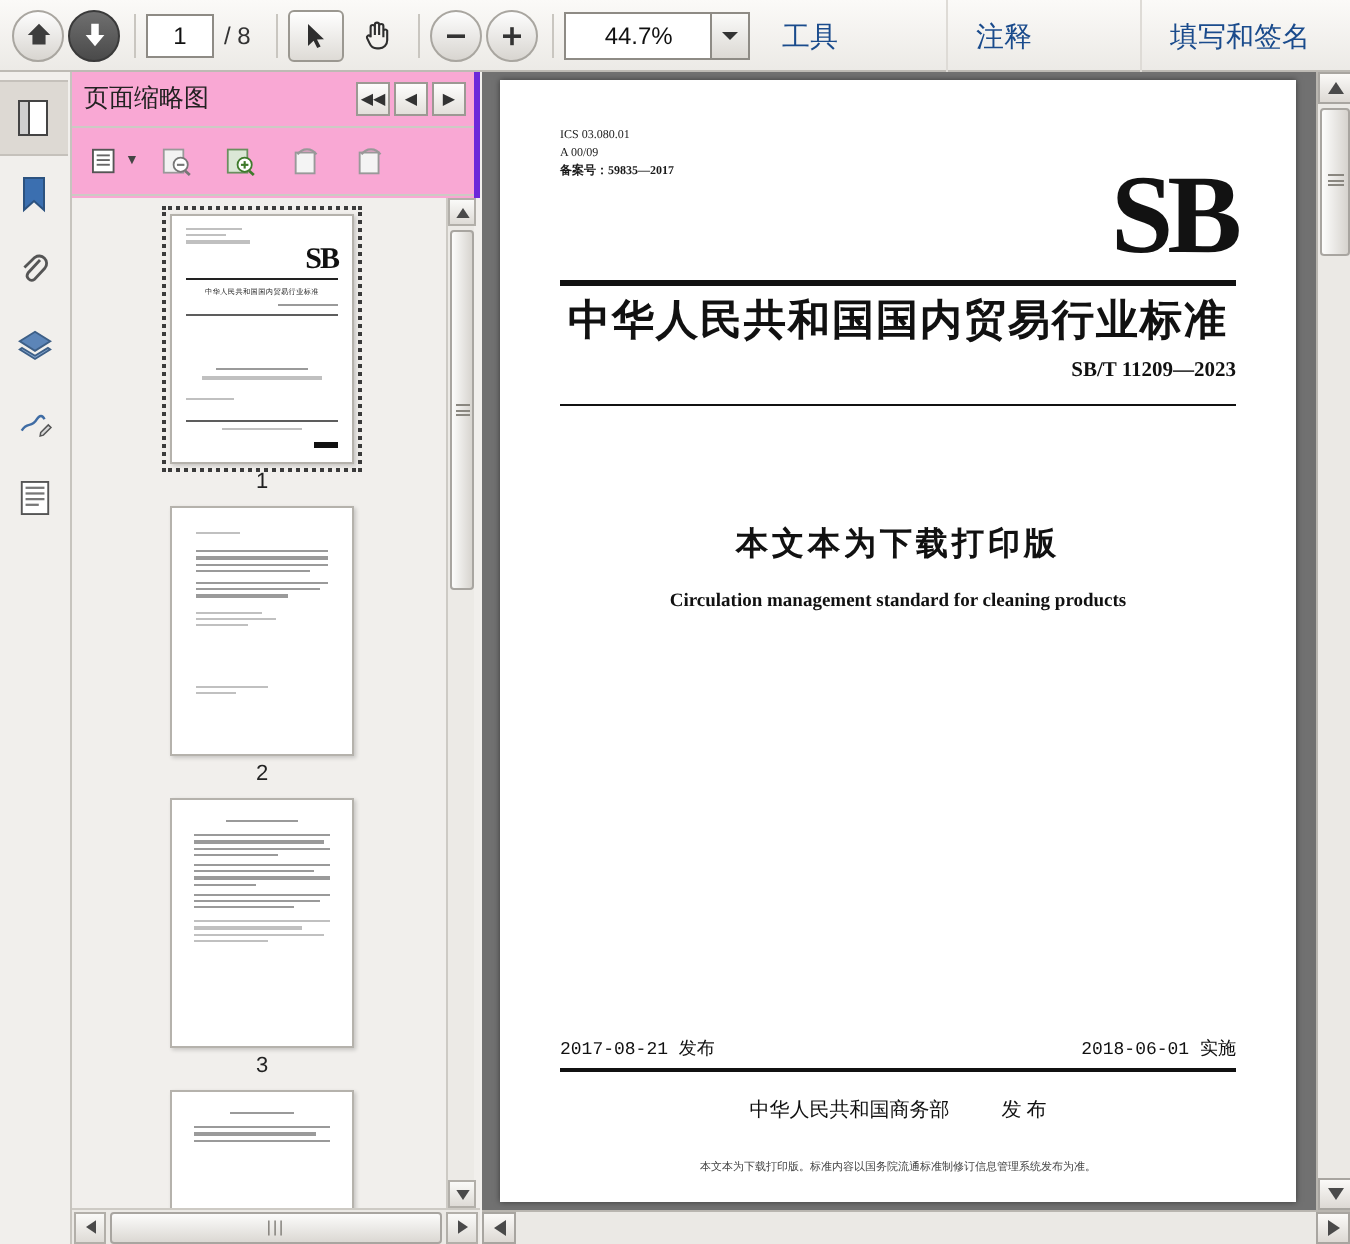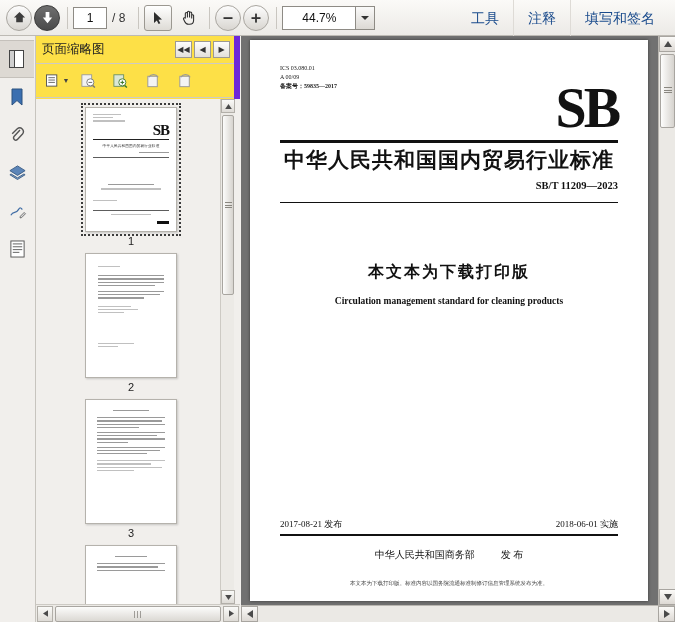--- a/index.html
+++ b/index.html
@@ -74,20 +74,21 @@
   .zoomdrop {
     width: 20px; height: 24px;
     background: linear-gradient(#fafaf9, #dcd9d4);
     border: 1px solid #8e8b85;
     display: flex; align-items: center; justify-content: center;
   }
   .tb-right {
     margin-left: auto;
     display: flex; align-items: center;
     height: 36px;
+    gap: 40px;
   }
   .tb-menu {
     font-size: 14px;
     color: #1a4b8c;
     padding: 0 14px;
     height: 36px;
     line-height: 36px;
     border-left: 1px solid #dedbd6;
   }
   .tb-menu:first-child { border-left: none; }
@@ -109,22 +110,22 @@
   .rail-btn.active {
     background: #ddd9d3;
     border-top: 1px solid #c5c1bb;
     border-bottom: 1px solid #c5c1bb;
   }
 
   
   .panel {
     position: absolute; left: 36px; top: 36px;
     width: 204px; height: 586px;
-    background: #fde047;
-    border-right: 6px solid #6d28d9;
+    background: #f9a8d4;
+    border-right: 3px solid #6d28d9;
   }
   .panel-head {
     height: 28px;
     display: flex; align-items: center;
     padding-left: 6px;
     border-bottom: 1px solid #cdcac4;
   }
   .panel-title { font-size: 12.5px; color: #222; }
   .panel-head-btns { margin-left: auto; display: flex; padding-right: 4px; }
   .phb {
@@ -322,21 +323,21 @@
     position: absolute; left: 0; right: 0; top: 256px;
     text-align: center;
     font-family: "Liberation Serif", serif;
     font-weight: bold;
     font-size: 9.5px;
     color: #111;
   }
   .dates {
     position: absolute; left: 30px; right: 30px; top: 478px;
     display: flex; justify-content: space-between;
-    font-family: Liberation Serif, serif;
+    font-family: Liberation Mono, monospace;
     font-size: 9px; color: #111;
   }
   .rule3 {
     position: absolute; left: 30px; right: 30px; top: 494px;
     height: 1.6px; background: #111;
   }
   .issuer {
     position: absolute; left: 0; right: 0; top: 508px;
     text-align: center;
     font-family: "Liberation Serif", serif;

